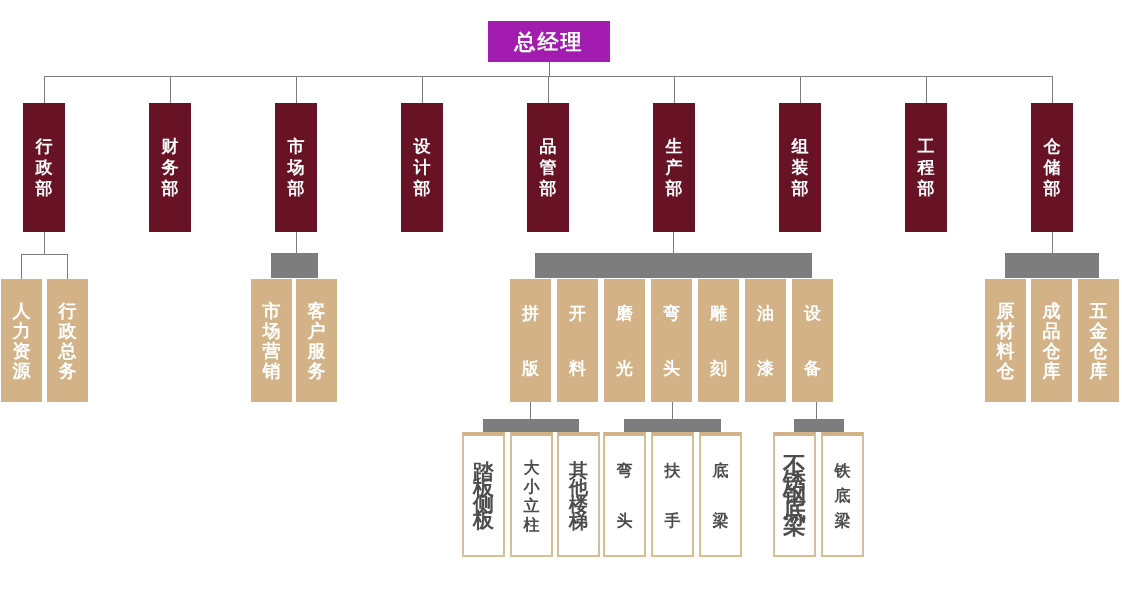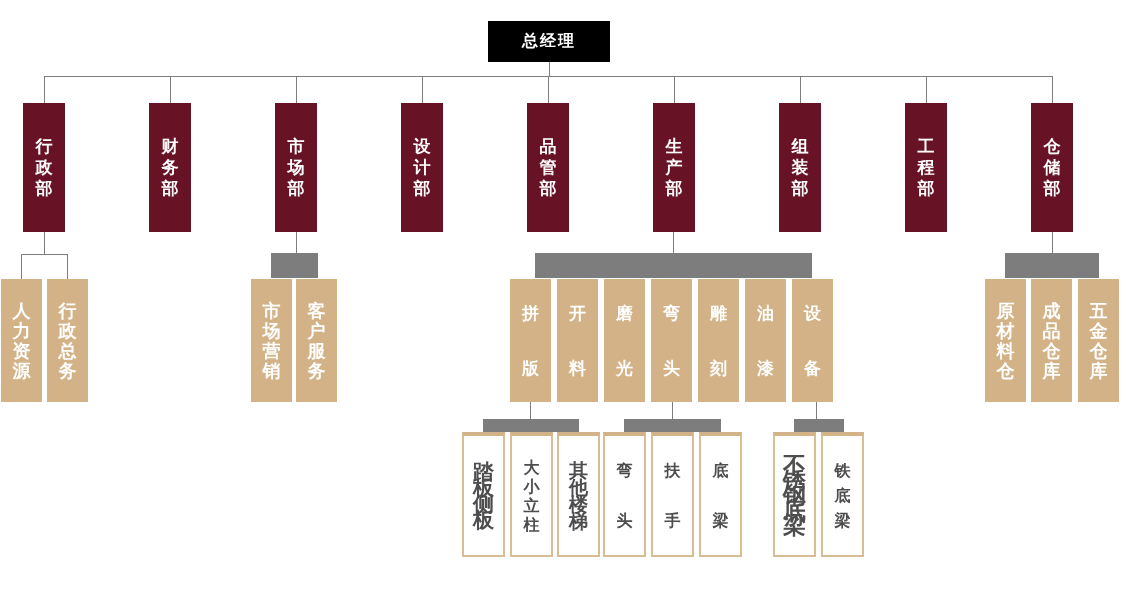--- a/index.html
+++ b/index.html
@@ -3,22 +3,22 @@
 <meta charset="utf-8">
 <style>
   html,body{margin:0;padding:0;background:#ffffff;}
   #canvas{
     position:relative;width:1122px;height:592px;background:#ffffff;
     font-family:"DejaVu Sans","Liberation Sans",sans-serif;overflow:hidden;
   }
   .ln,.bar{position:absolute;background:#7d7d7d;}
   .node{position:absolute;display:flex;align-items:center;justify-content:center;box-sizing:border-box;}
   .root{
-    left:488px;top:21px;width:122px;height:41px;background:#000000;color:#ffffff;
-    font-size:16px;font-weight:bold;letter-spacing:2px;font-family:Liberation Serif, serif;
+    left:488px;top:21px;width:122px;height:41px;background:#a21caf;color:#ffffff;
+    font-size:21px;font-weight:bold;letter-spacing:2px;font-family:Liberation Serif, serif;
   }
   .dept{top:103px;width:42px;height:129px;background:#681325;color:#ffffff;}
   .sub{top:279px;width:41px;height:123px;background:#d2b286;color:#ffffff;}
   .leaf{
     top:432px;width:43px;height:125px;background:#ffffff;color:#4d4d4d;
     border:2px solid #d9be93;border-top:4px solid #d2b286;
   }
   .vtext{font-weight:bold;text-align:center;}
   .vtext div{text-align:center;}
   .t3{font-size:17px;line-height:21px;}   

